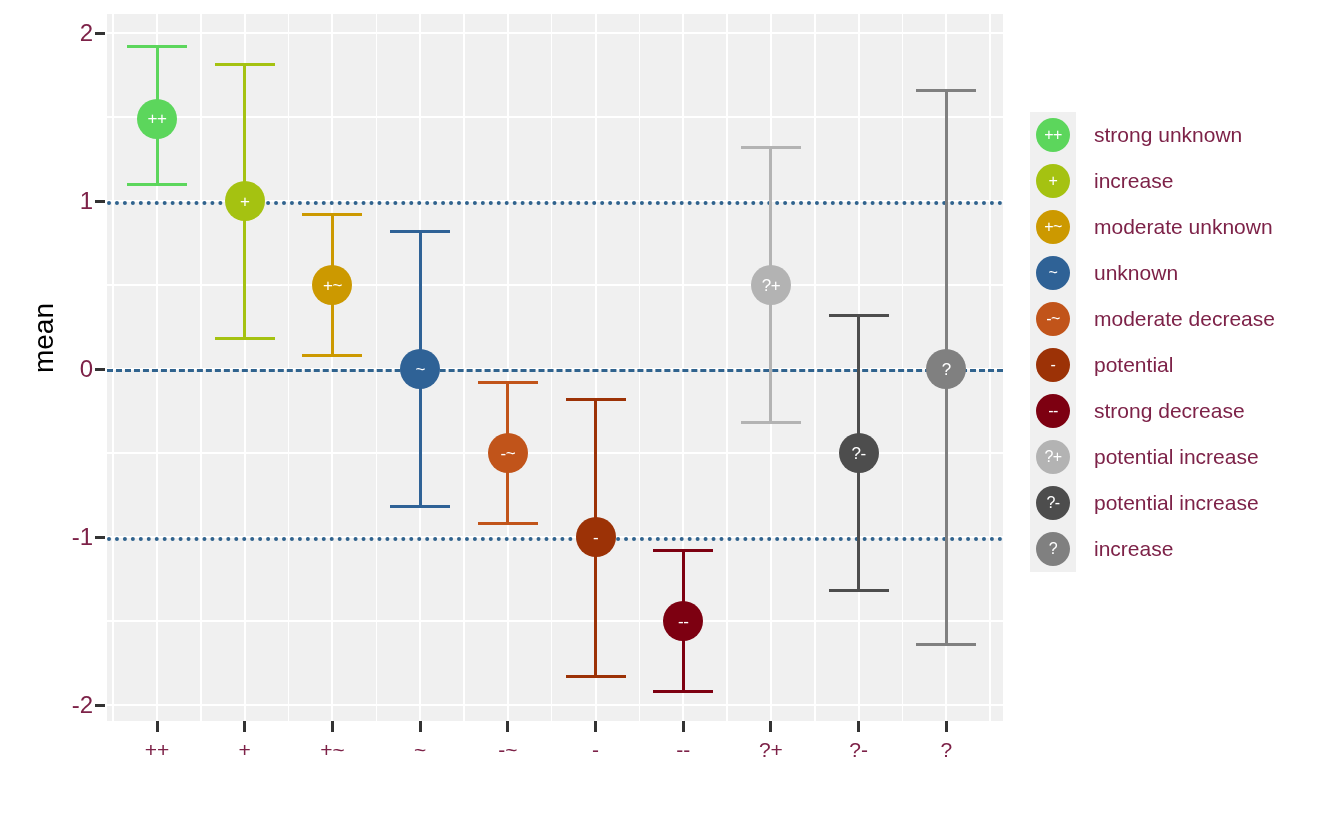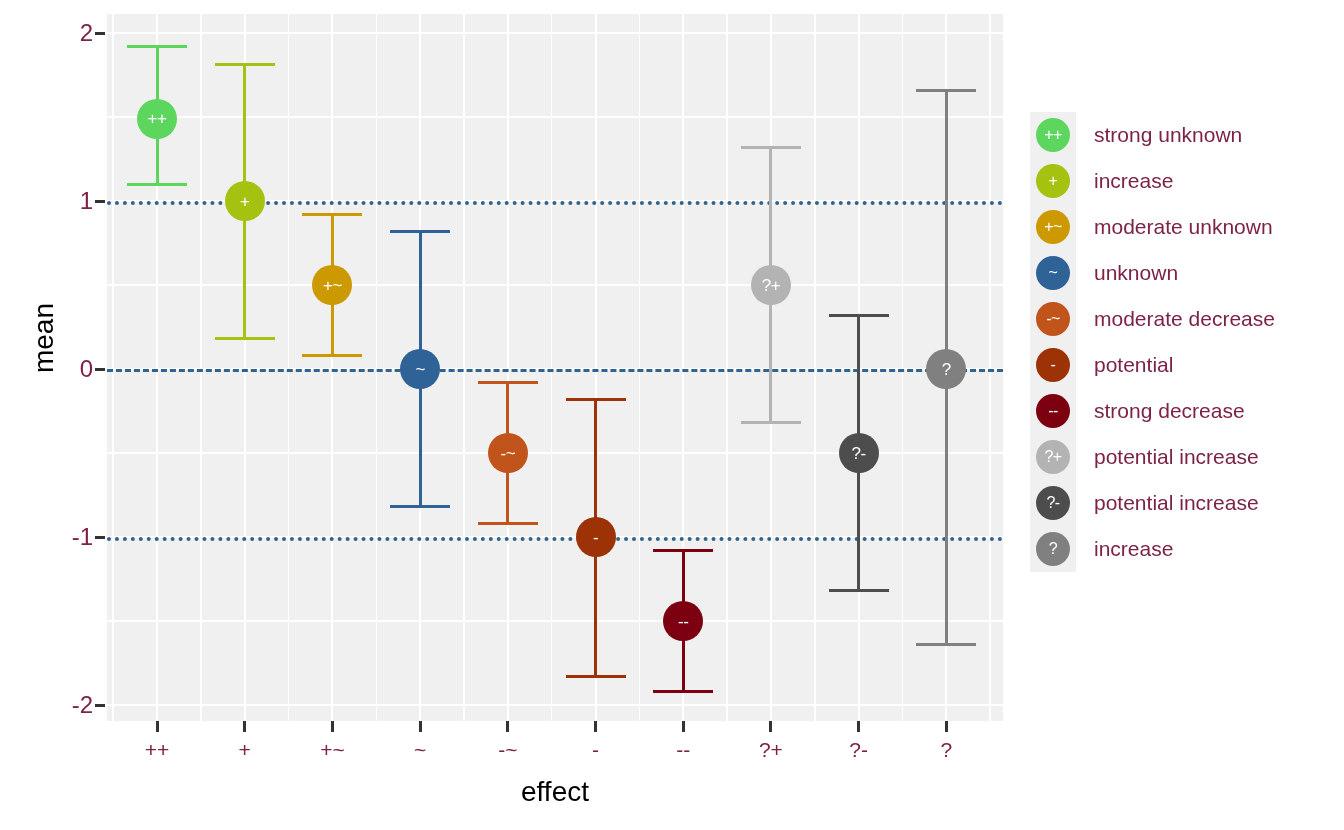--- a/index.html
+++ b/index.html
@@ -313,21 +313,20 @@
       <div class="xtick-label" style="left: 683.2px;">--</div>
       <div class="xtick-mark" style="left: 769.4px;"></div>
       <div class="xtick-label" style="left: 770.9px;">?+</div>
       <div class="xtick-mark" style="left: 857.1px;"></div>
       <div class="xtick-label" style="left: 858.6px;">?-</div>
       <div class="xtick-mark" style="left: 944.8px;"></div>
       <div class="xtick-label" style="left: 946.3px;">?</div>
     </div>
 
   <div id="ylab">mean</div>
-  <div id="xlab">effect</div>
 
   <div id="legend">
     <div id="legend-items">
         <div class="legend-item">
           <div class="legend-key">
             <div class="legend-dot" style="background: rgb(92, 214, 92);">++</div>
           </div>
           <div class="legend-label">strong unknown</div>
         </div>
         <div class="legend-item">

